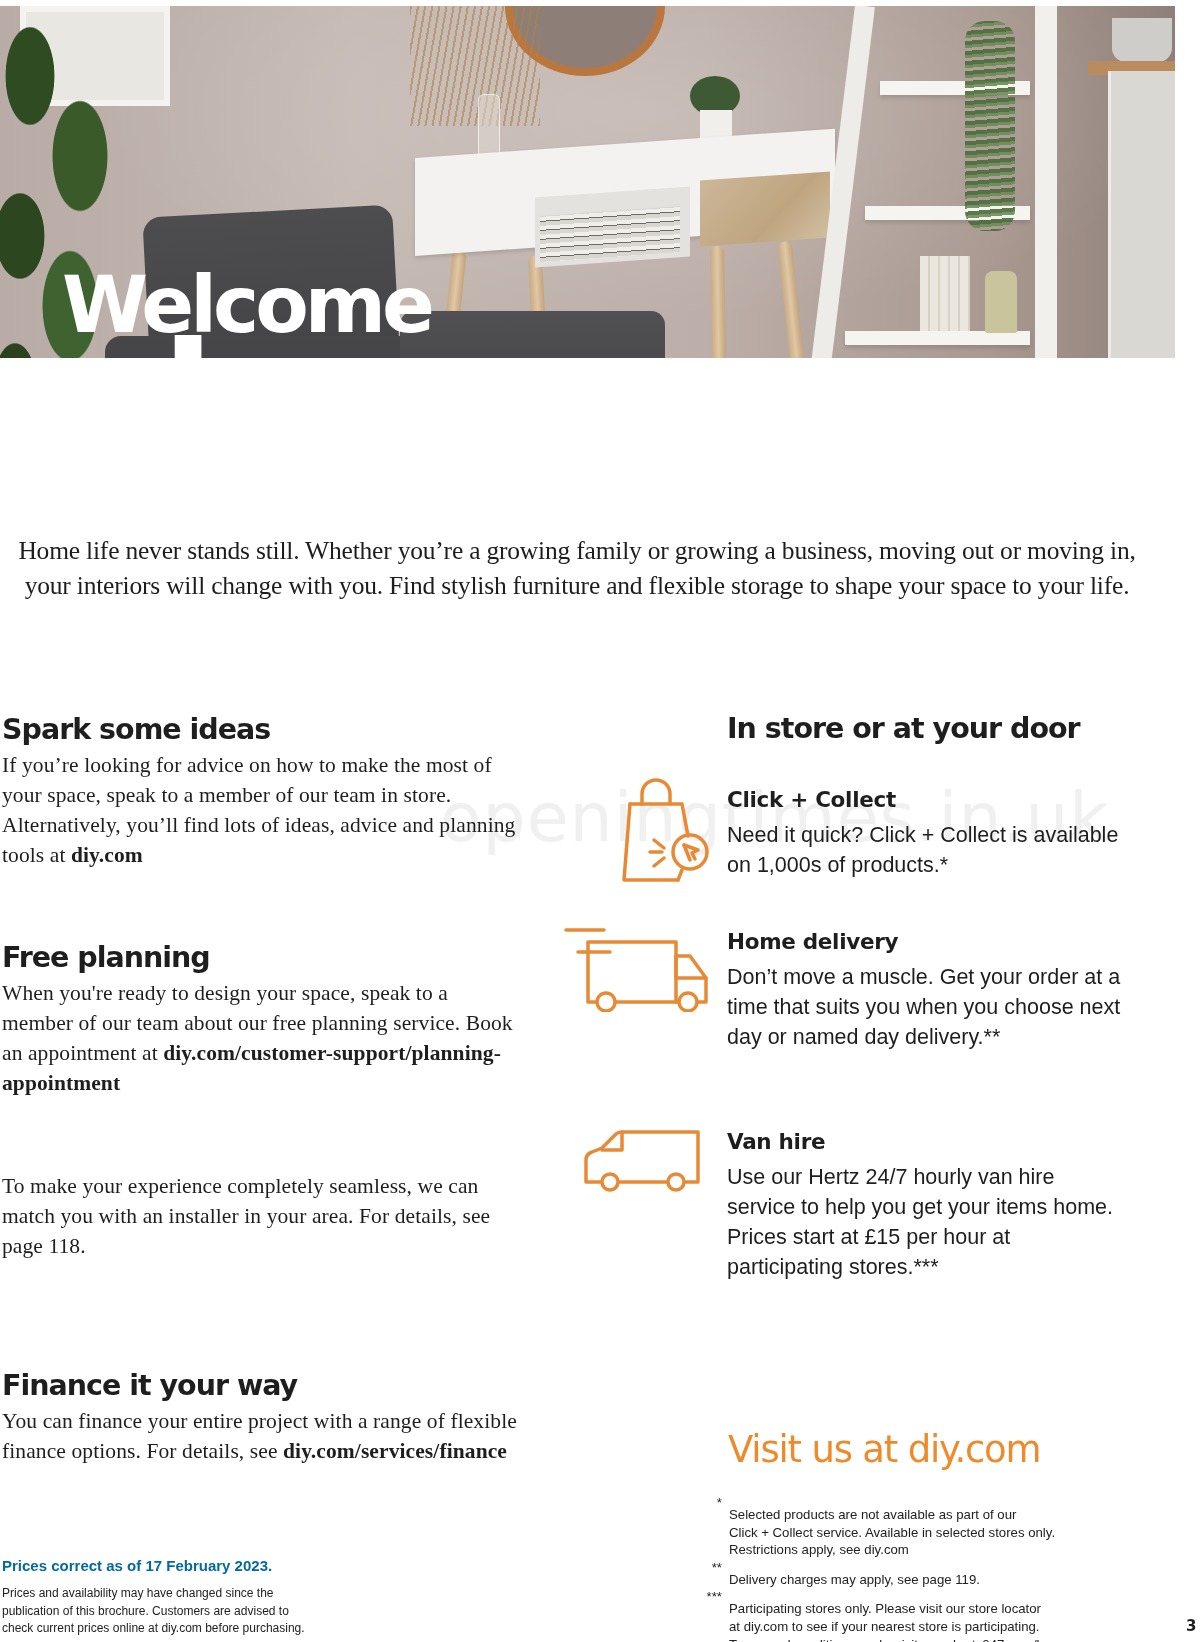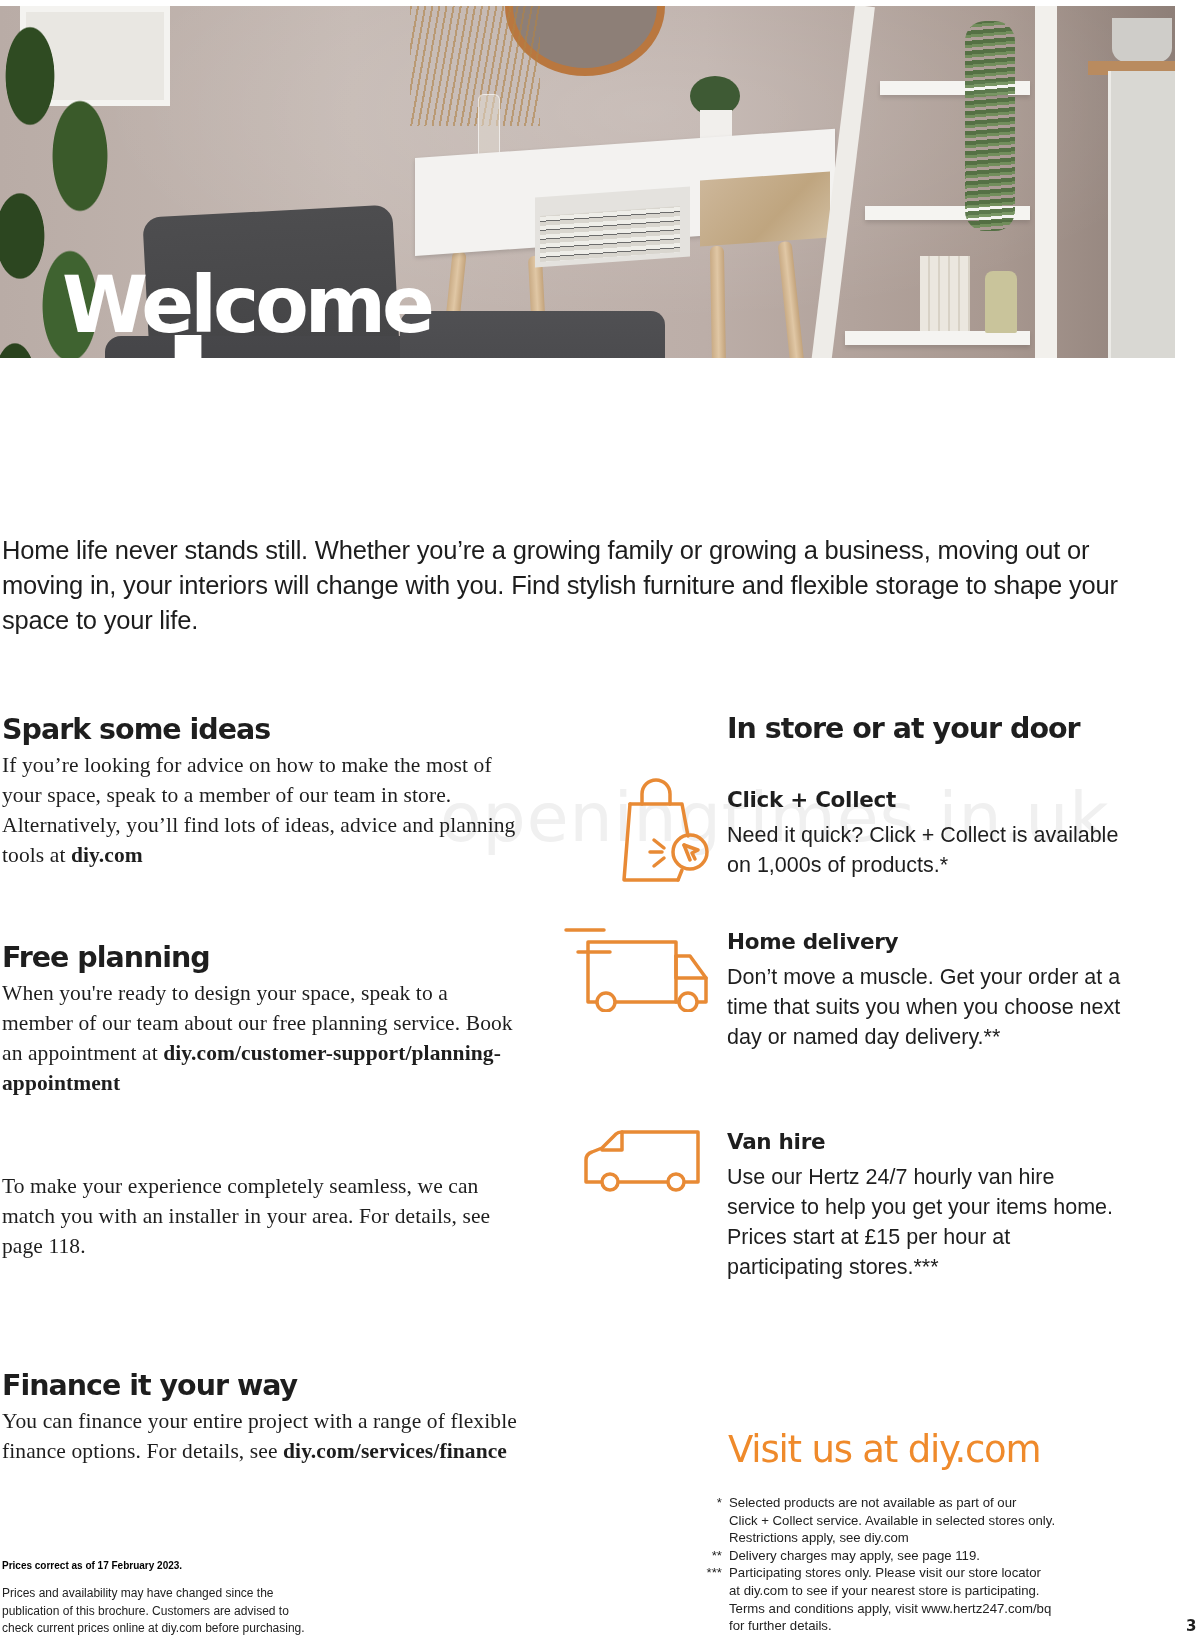--- a/index.html
+++ b/index.html
@@ -70,21 +70,21 @@
     .hero .cabinet { position:absolute; left:1108px; top:65px; width:67px; height:420px; background:#d9d8d3; border-left:3px solid #ecebe7; }
     .hero .cab-top { position:absolute; left:1088px; top:55px; width:87px; height:14px; background:#b98b5f; }
     .hero .cab-pot { position:absolute; left:1112px; top:12px; width:60px; height:44px; border-radius:0 0 14px 14px; background:#cfcdc9; }
 
     .hero-title { position:absolute; left:62px; top:260px; color:#ffffff; font-family:"DejaVu Sans", sans-serif; font-weight:700; }
     .hero-title .w { display:block; font-size:78px; letter-spacing:-4px; line-height:1; }
     .hero-title .h { display:block; font-size:152px; letter-spacing:-8px; line-height:1; margin-left:100px; margin-top:-22px; }
 
     
     .intro { position:absolute; left:2px; top:533px; width:1150px; font-size:25.5px; line-height:35px; color:#1d1d1d;
-      font-family:Liberation Sans, sans-serif; letter-spacing:-0.2px; }
+      font-family:Liberation Serif, serif; letter-spacing:-0.2px;text-align:center; }
 
     
     .section { position:absolute; }
     .section h2 { font-family:"DejaVu Sans", sans-serif; font-weight:700; font-size:28.5px; letter-spacing:-1px; color:#1e1e1e; line-height:36px; }
     .section p { font-family:Liberation Serif, serif; font-size:21.5px; line-height:30px; color:#1e1e1e; margin-top:2px; letter-spacing:0.1px; }
     .section p b { font-weight:700; }
 
     .s-spark   { left:2px; top:712px; width:520px; }
     .s-plan    { left:2px; top:940px; width:520px; }
     .s-install { left:2px; top:1169px; width:520px; }
@@ -104,24 +104,24 @@
     .icon-truck{ left:564px; top:926px; width:150px; height:86px; }
     .icon-van  { left:580px; top:1128px; width:125px; height:68px; }
 
     .watermark { position:absolute; left:440px; top:778px; font-family:"DejaVu Sans", sans-serif; font-size:68px; color:#f0f0f0; letter-spacing:1px; white-space:nowrap; pointer-events:none; }
 
     .visit { position:absolute; left:728px; top:1428px; font-family:"DejaVu Sans", sans-serif; font-weight:400; font-size:37px; letter-spacing:-1.2px; }
 
     .footnotes { position:absolute; left:696px; top:1494px; width:420px; font-family:"Liberation Sans", sans-serif; font-size:13.2px; line-height:17.6px; color:#222; }
     .fn { display:flex; }
     .fn .mark { width:33px; text-align:right; padding-right:7px; flex-shrink:0; }
-    .fn .txt { white-space:pre-line; }
+    .fn .txt { white-space:pre-line;margin-top:12px; }
 
     .prices { position:absolute; left:2px; top:1556px; width:420px; font-family:"Liberation Sans", sans-serif; }
-    .prices .bold { font-weight:700; font-size:10px; line-height:20px; color:#000000; }
+    .prices .bold { font-weight:700; font-size:15px; line-height:20px; color:#0369a1; }
     .prices .small { font-size:12px; line-height:17.6px; color:#222; margin-top:9px; white-space:pre-line; }
 
     .page-num { position:absolute; left:1186px; top:1617px; font-family:"DejaVu Sans", sans-serif; font-weight:700; font-size:15px; color:#1e1e1e; }
   </style>
 </head>
 <body>
 
 <div class="hero">
   <div class="wall-shade"></div>
   <div class="frame"></div>

